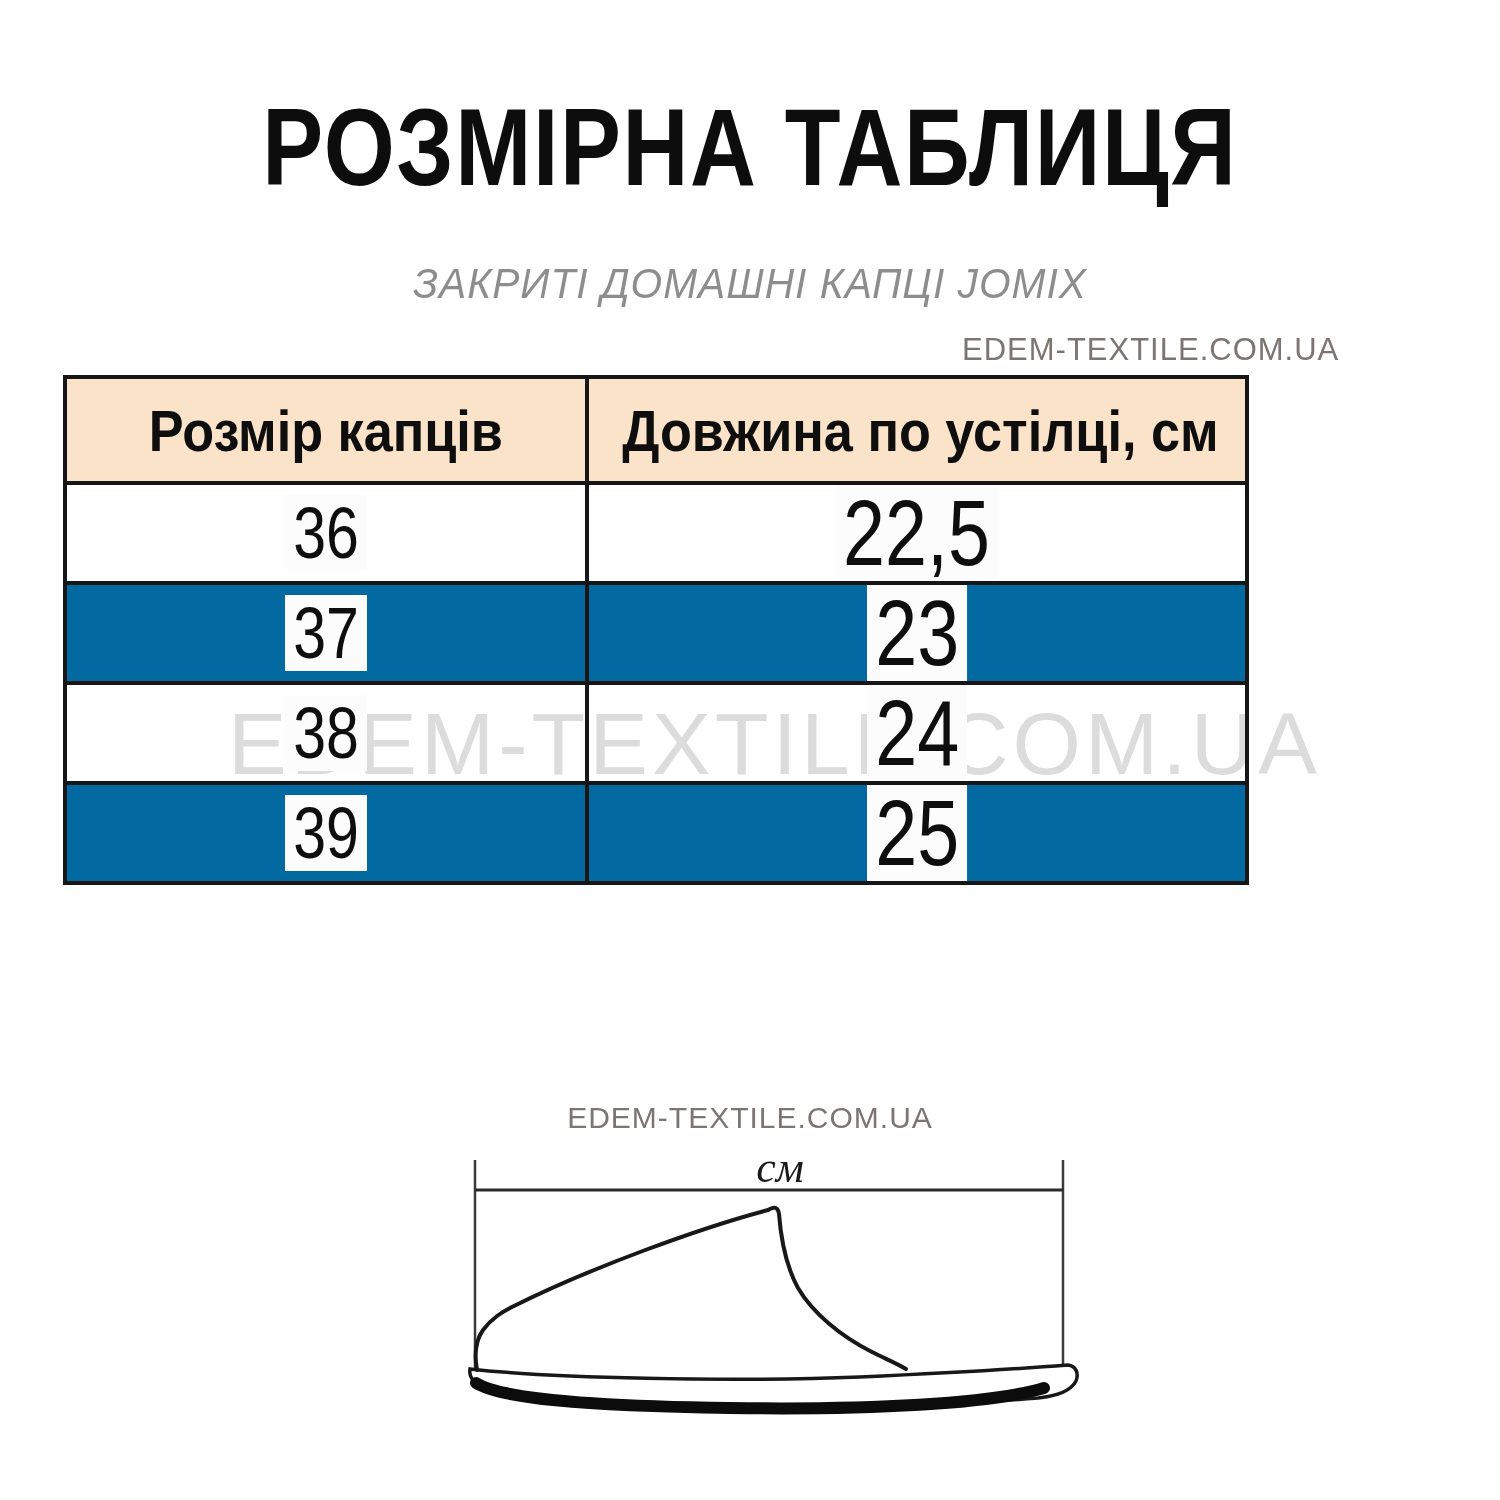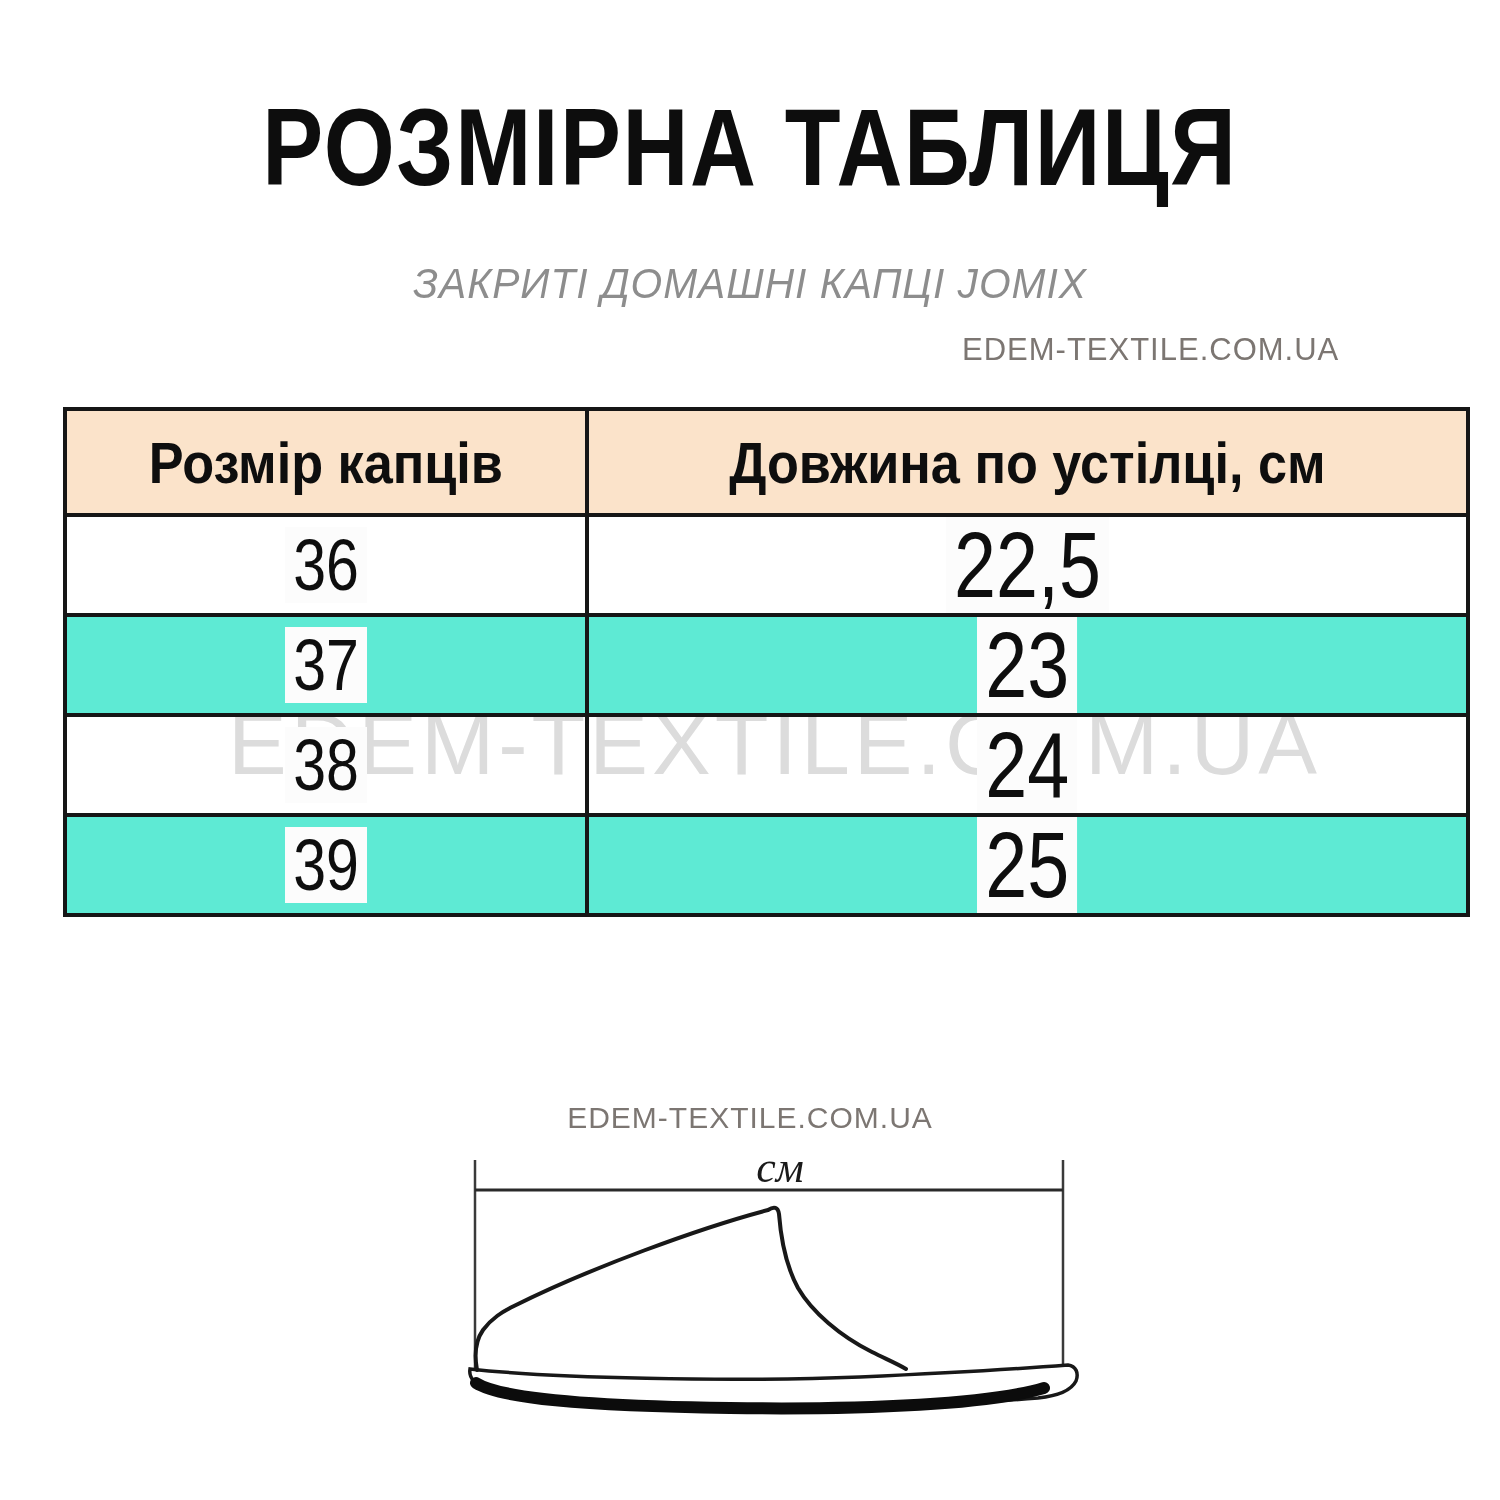--- a/index.html
+++ b/index.html
@@ -22,28 +22,28 @@
     position:absolute; color:#7c7672; letter-spacing:1px; white-space:nowrap; line-height:1;
   }
   .wm-top { top:334px; left:962px; font-size:31px; }
   .wm-bottom { top:1103px; left:50%; transform:translateX(-50%); font-size:30px; }
   .wm-big {
     position:absolute; top:700px; left:228px; font-size:88px; letter-spacing:4px;
     color:#dcdcdc; line-height:1; white-space:nowrap; z-index:1; mix-blend-mode:darken;
     pointer-events:none;
   }
   table.size-table {
-    position:absolute; left:63px; top:375px; width:1407px;
-    border-collapse:collapse; table-layout:fixed;margin-top:32px;
+    position:absolute; left:63px; top:375px; width:1186px;
+    border-collapse:collapse; table-layout:fixed;
   }
   .size-table td, .size-table th { border:4px solid #161616; text-align:center; vertical-align:middle; }
   .size-table th { height:106px; background:#fbe3ca; }
   .size-table td { height:100px; }
   .col-size { width:522px; }
-  tr.alt td { background:#5eead4; }
+  tr.alt td { background:#0369a1; }
   .hdr {
     display:inline-block; font-size:58px; font-weight:600; color:#0e0e0e;
     transform:scaleX(0.9); transform-origin:center; white-space:nowrap;
   }
   .num {
     display:inline-block; position:relative; z-index:2; line-height:1;
     background:#fcfcfc; padding:2px 10px;
     transform:scaleX(0.82); transform-origin:center; color:#0e0e0e;
   }
   .num-size { font-size:72px; }

